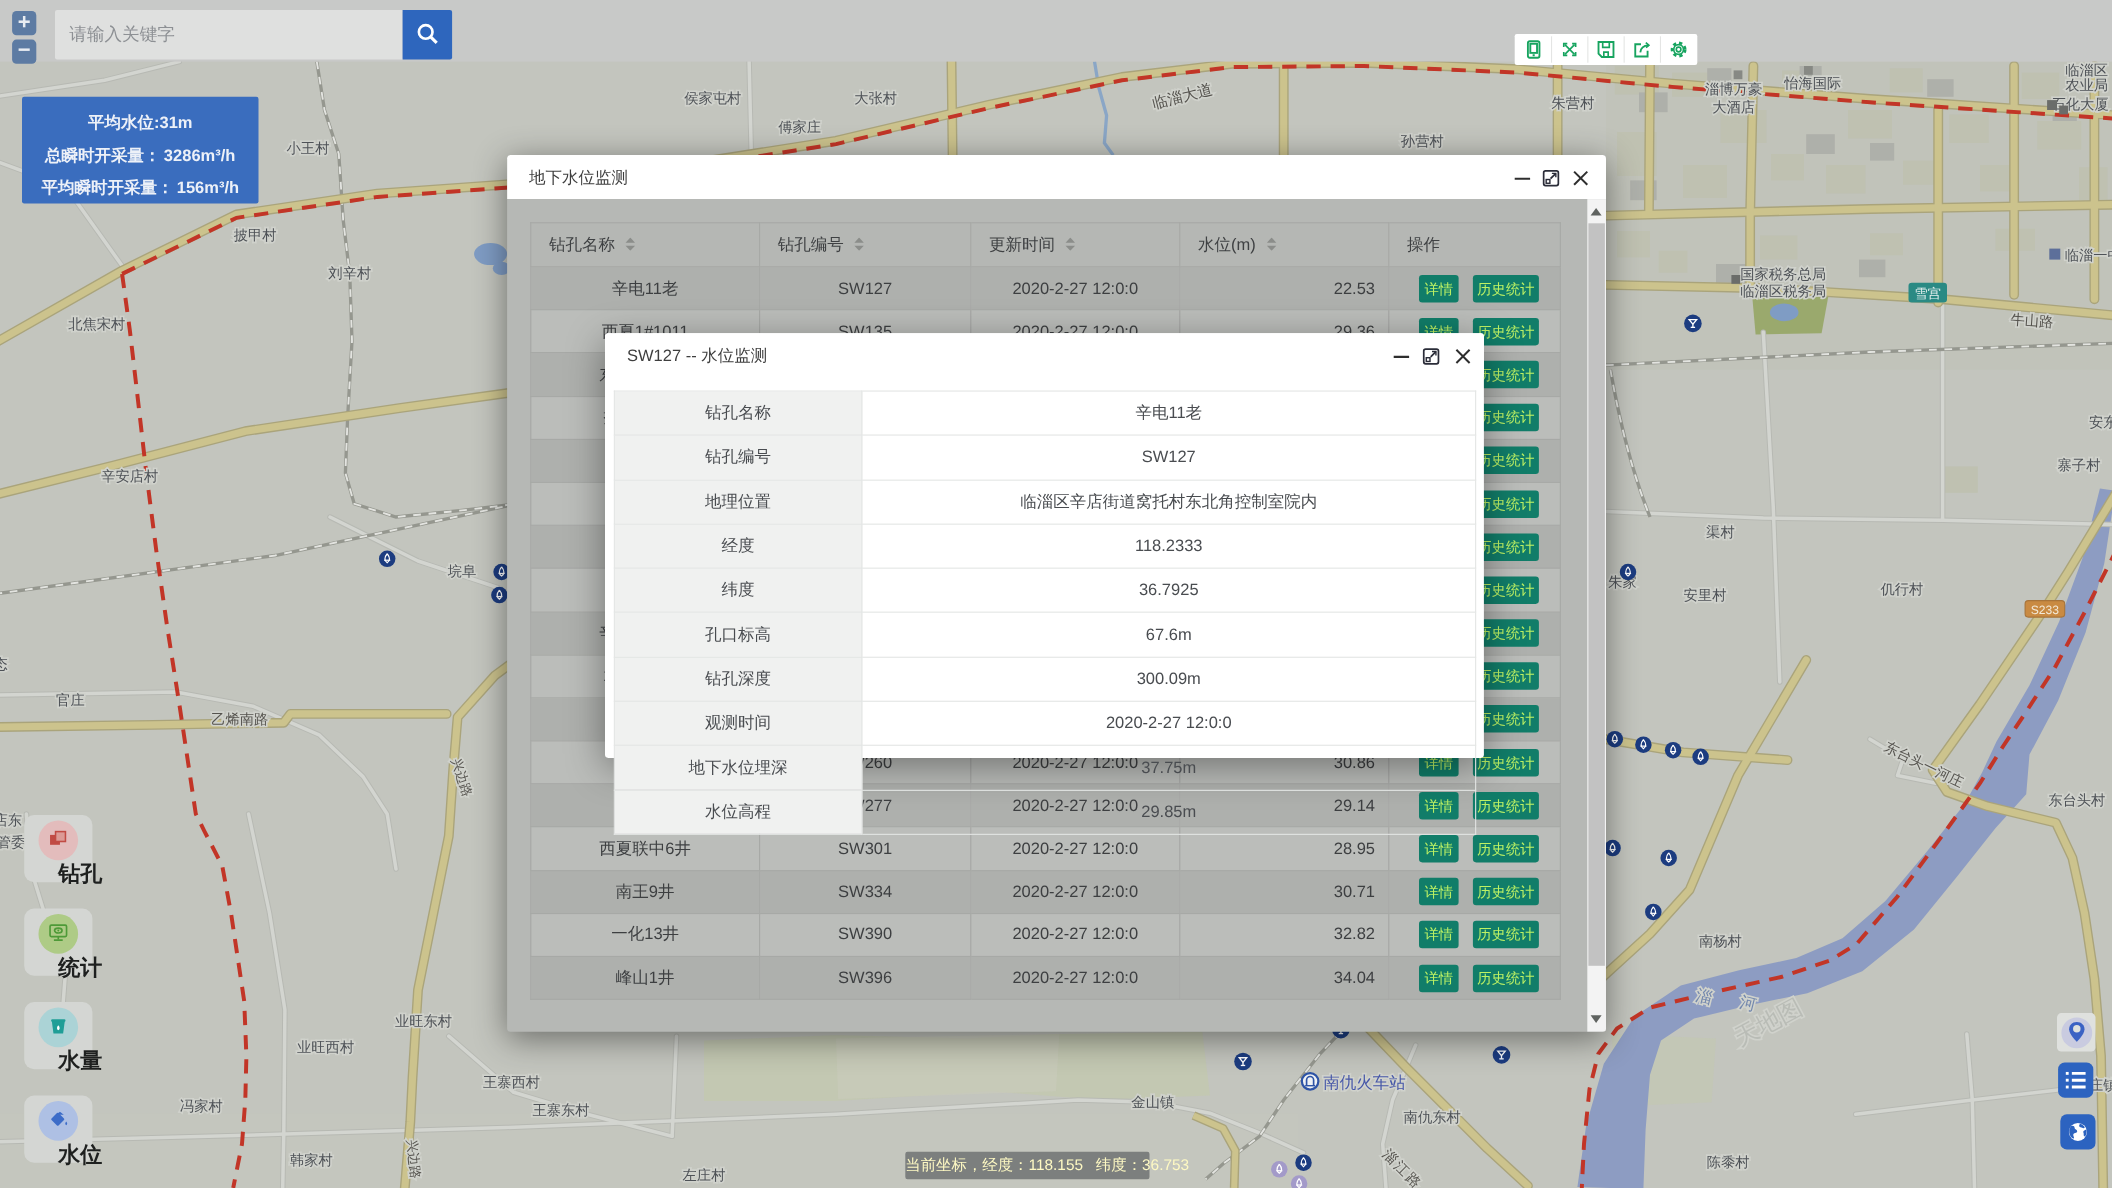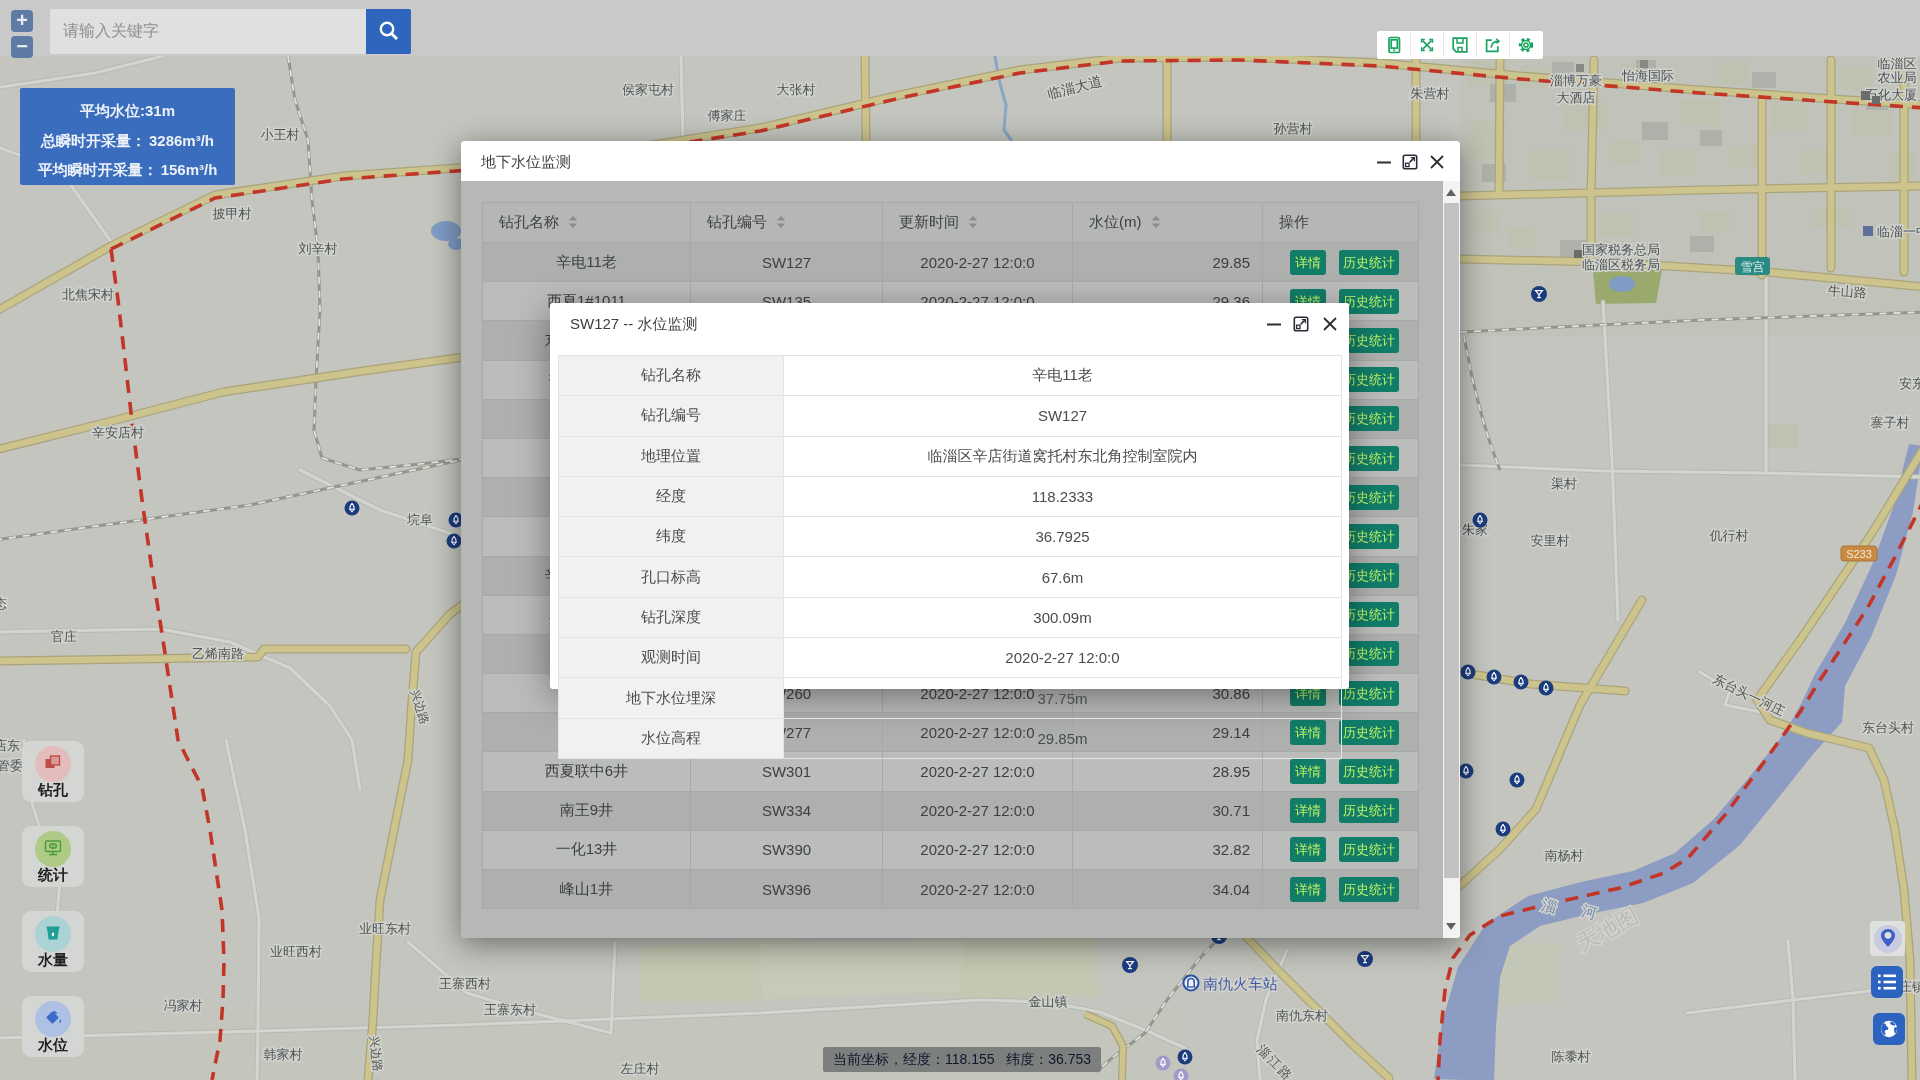--- a/index.html
+++ b/index.html
@@ -14,25 +14,25 @@
   #searchbox span{position:absolute;left:13px;top:12px;font-size:16px;color:#8d9094;}
   #searchbtn{position:absolute;left:366px;top:9px;width:45px;height:45px;background:#2e66bd;border-radius:0 2px 2px 0;}
   #bluepanel{position:absolute;left:20px;top:88px;width:215px;height:97px;background:#3a6dbe;border-radius:2px;
     color:#edf1f8;font-size:15px;font-weight:bold;text-align:center;}
   #bluepanel div{position:absolute;width:100%;}
   #toolbar{position:absolute;left:1377px;top:31px;width:166px;height:28px;background:#ffffff;border-radius:2px;}
   #toolbar svg{position:absolute;top:5px;}
   
   .lcard{position:absolute;left:22px;width:62px;height:61px;background:#d4d6d3;border-radius:9px;text-align:center;}
   .lcard .cir{position:absolute;left:13px;top:5px;width:36px;height:36px;border-radius:50%;}
-  .lcard .lbl{position:absolute;left:0;width:100%;top:40px;font-size:15px;color:#1e201f;font-weight:bold;}
+  .lcard .lbl{position:absolute;left:0;width:100%;top:40px;font-size:20px;color:#1e201f;font-weight:bold;padding-left:20px;}
   .lcard svg{position:absolute;left:22px;top:13px;}
   
-  #coordbar{position:absolute;left:823px;top:1047px;width:278px;height:25px;background:#7c7f7e;border-radius:2px;
-    color:#0f172a;font-size:14px;text-align:center;line-height:25px;white-space:nowrap;}
+  #coordbar{position:absolute;left:823px;top:1047px;width:222px;height:25px;background:#7c7f7e;border-radius:2px;
+    color:#fef9c3;font-size:14px;text-align:center;line-height:25px;white-space:nowrap;}
   
   #m1{position:absolute;left:461px;top:141px;width:999px;height:797px;background:#b6b8b5;border-radius:3px;
     box-shadow:0 6px 30px rgba(0,0,0,0.45);overflow:hidden;}
   #m1 .tbar, #m2 .tbar{position:absolute;left:0;top:0;width:100%;height:40px;background:#ffffff;border-radius:3px 3px 0 0;}
   #m1 .title, #m2 .title{position:absolute;left:20px;top:0;line-height:41px;font-size:15px;color:#3e3e3e;}
   .wctl{position:absolute;top:13px;}
   table{border-collapse:collapse;}
   #t1{position:absolute;left:21px;top:61px;width:936px;table-layout:fixed;
     border:1px solid #a7a9a6;font-size:15px;color:#3d3f41;}
   #t1 th{height:39px;background:#b5b7b4;font-weight:normal;text-align:left;padding:0 0 0 16px;
@@ -530,21 +530,21 @@
     <th>水位(m)<svg class="sorti" width="10" height="12" viewBox="0 0 10 12">
                 <path d="M5,0 L9.3,4.6 H0.7 z" fill="#8b8d8a"></path>
                 <path d="M5,12 L0.7,7.4 H9.3 z" fill="#8b8d8a"></path>
               </svg></th>
     <th>操作</th>
   </tr>
   <tr class="odd">
             <td>辛电11老</td>
             <td>SW127</td>
             <td>2020-2-27 12:0:0</td>
-            <td class="num">29.85</td>
+            <td class="num">22.53</td>
             <td class="op"><span class="gbtn b1">详情</span><span class="gbtn b2">历史统计</span></td>
           </tr>
 <tr class="even">
             <td>西夏1#1011</td>
             <td>SW135</td>
             <td>2020-2-27 12:0:0</td>
             <td class="num">29.36</td>
             <td class="op"><span class="gbtn b1">详情</span><span class="gbtn b2">历史统计</span></td>
           </tr>
 <tr class="odd">

